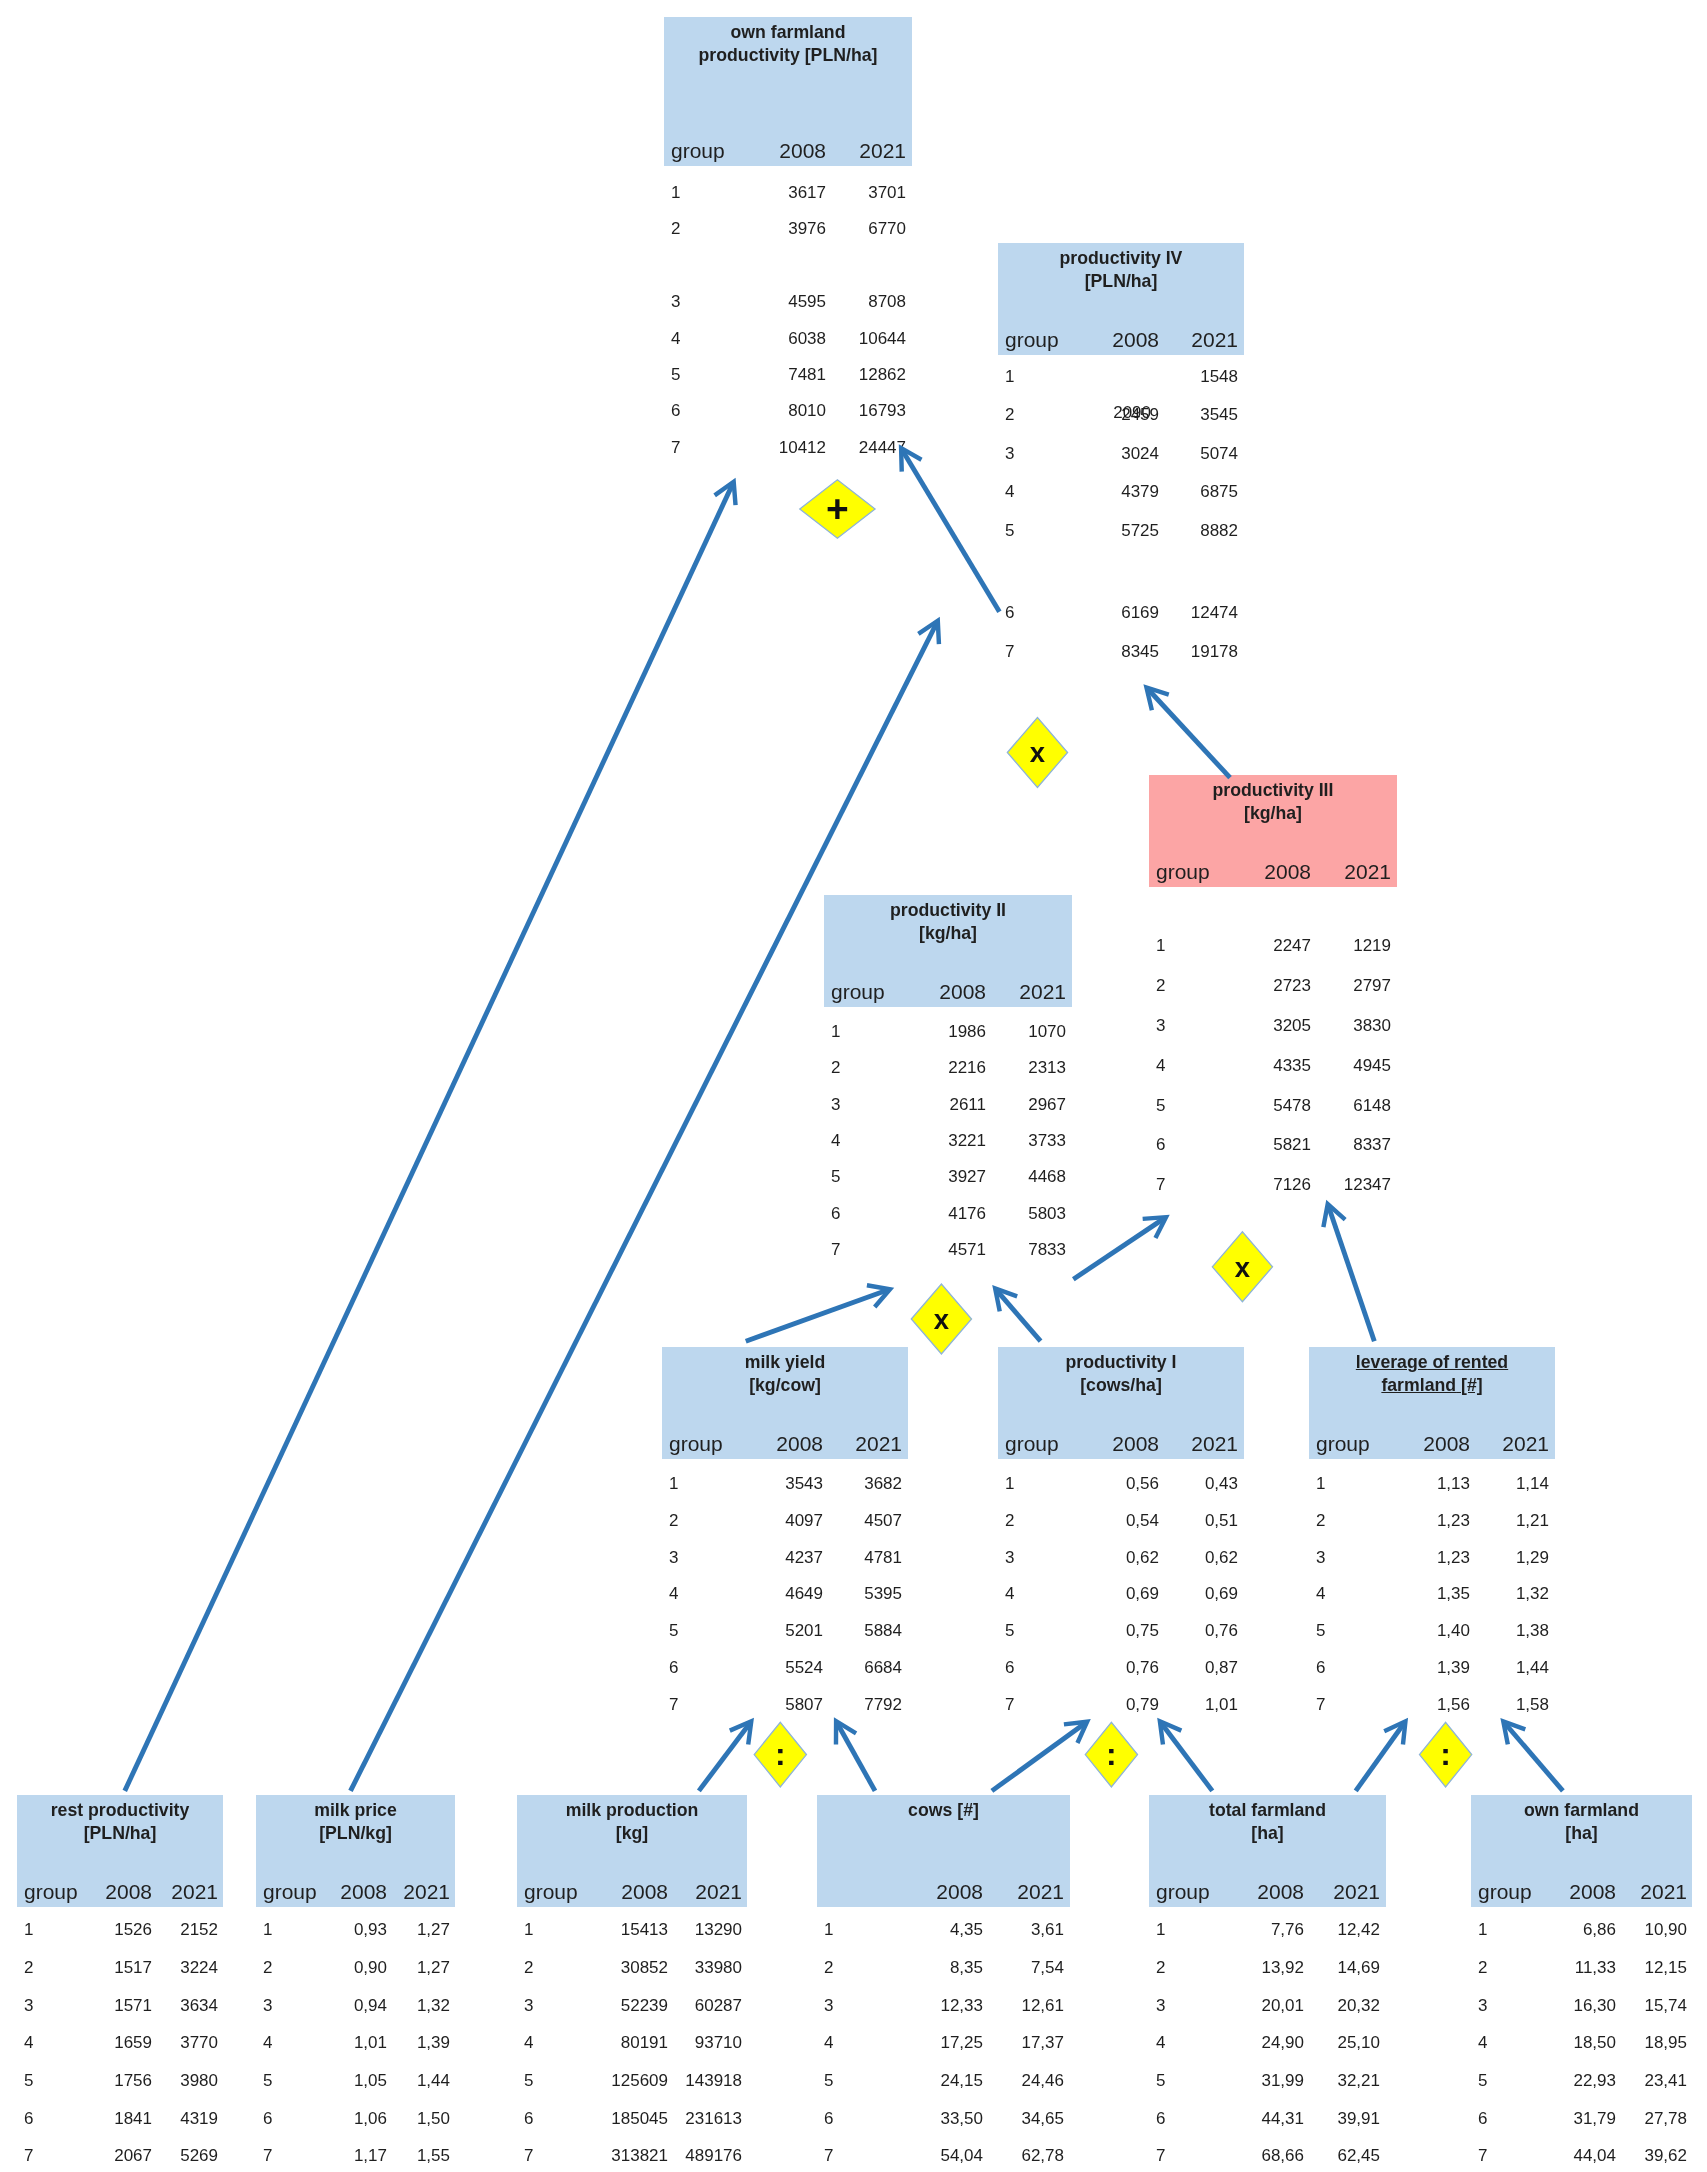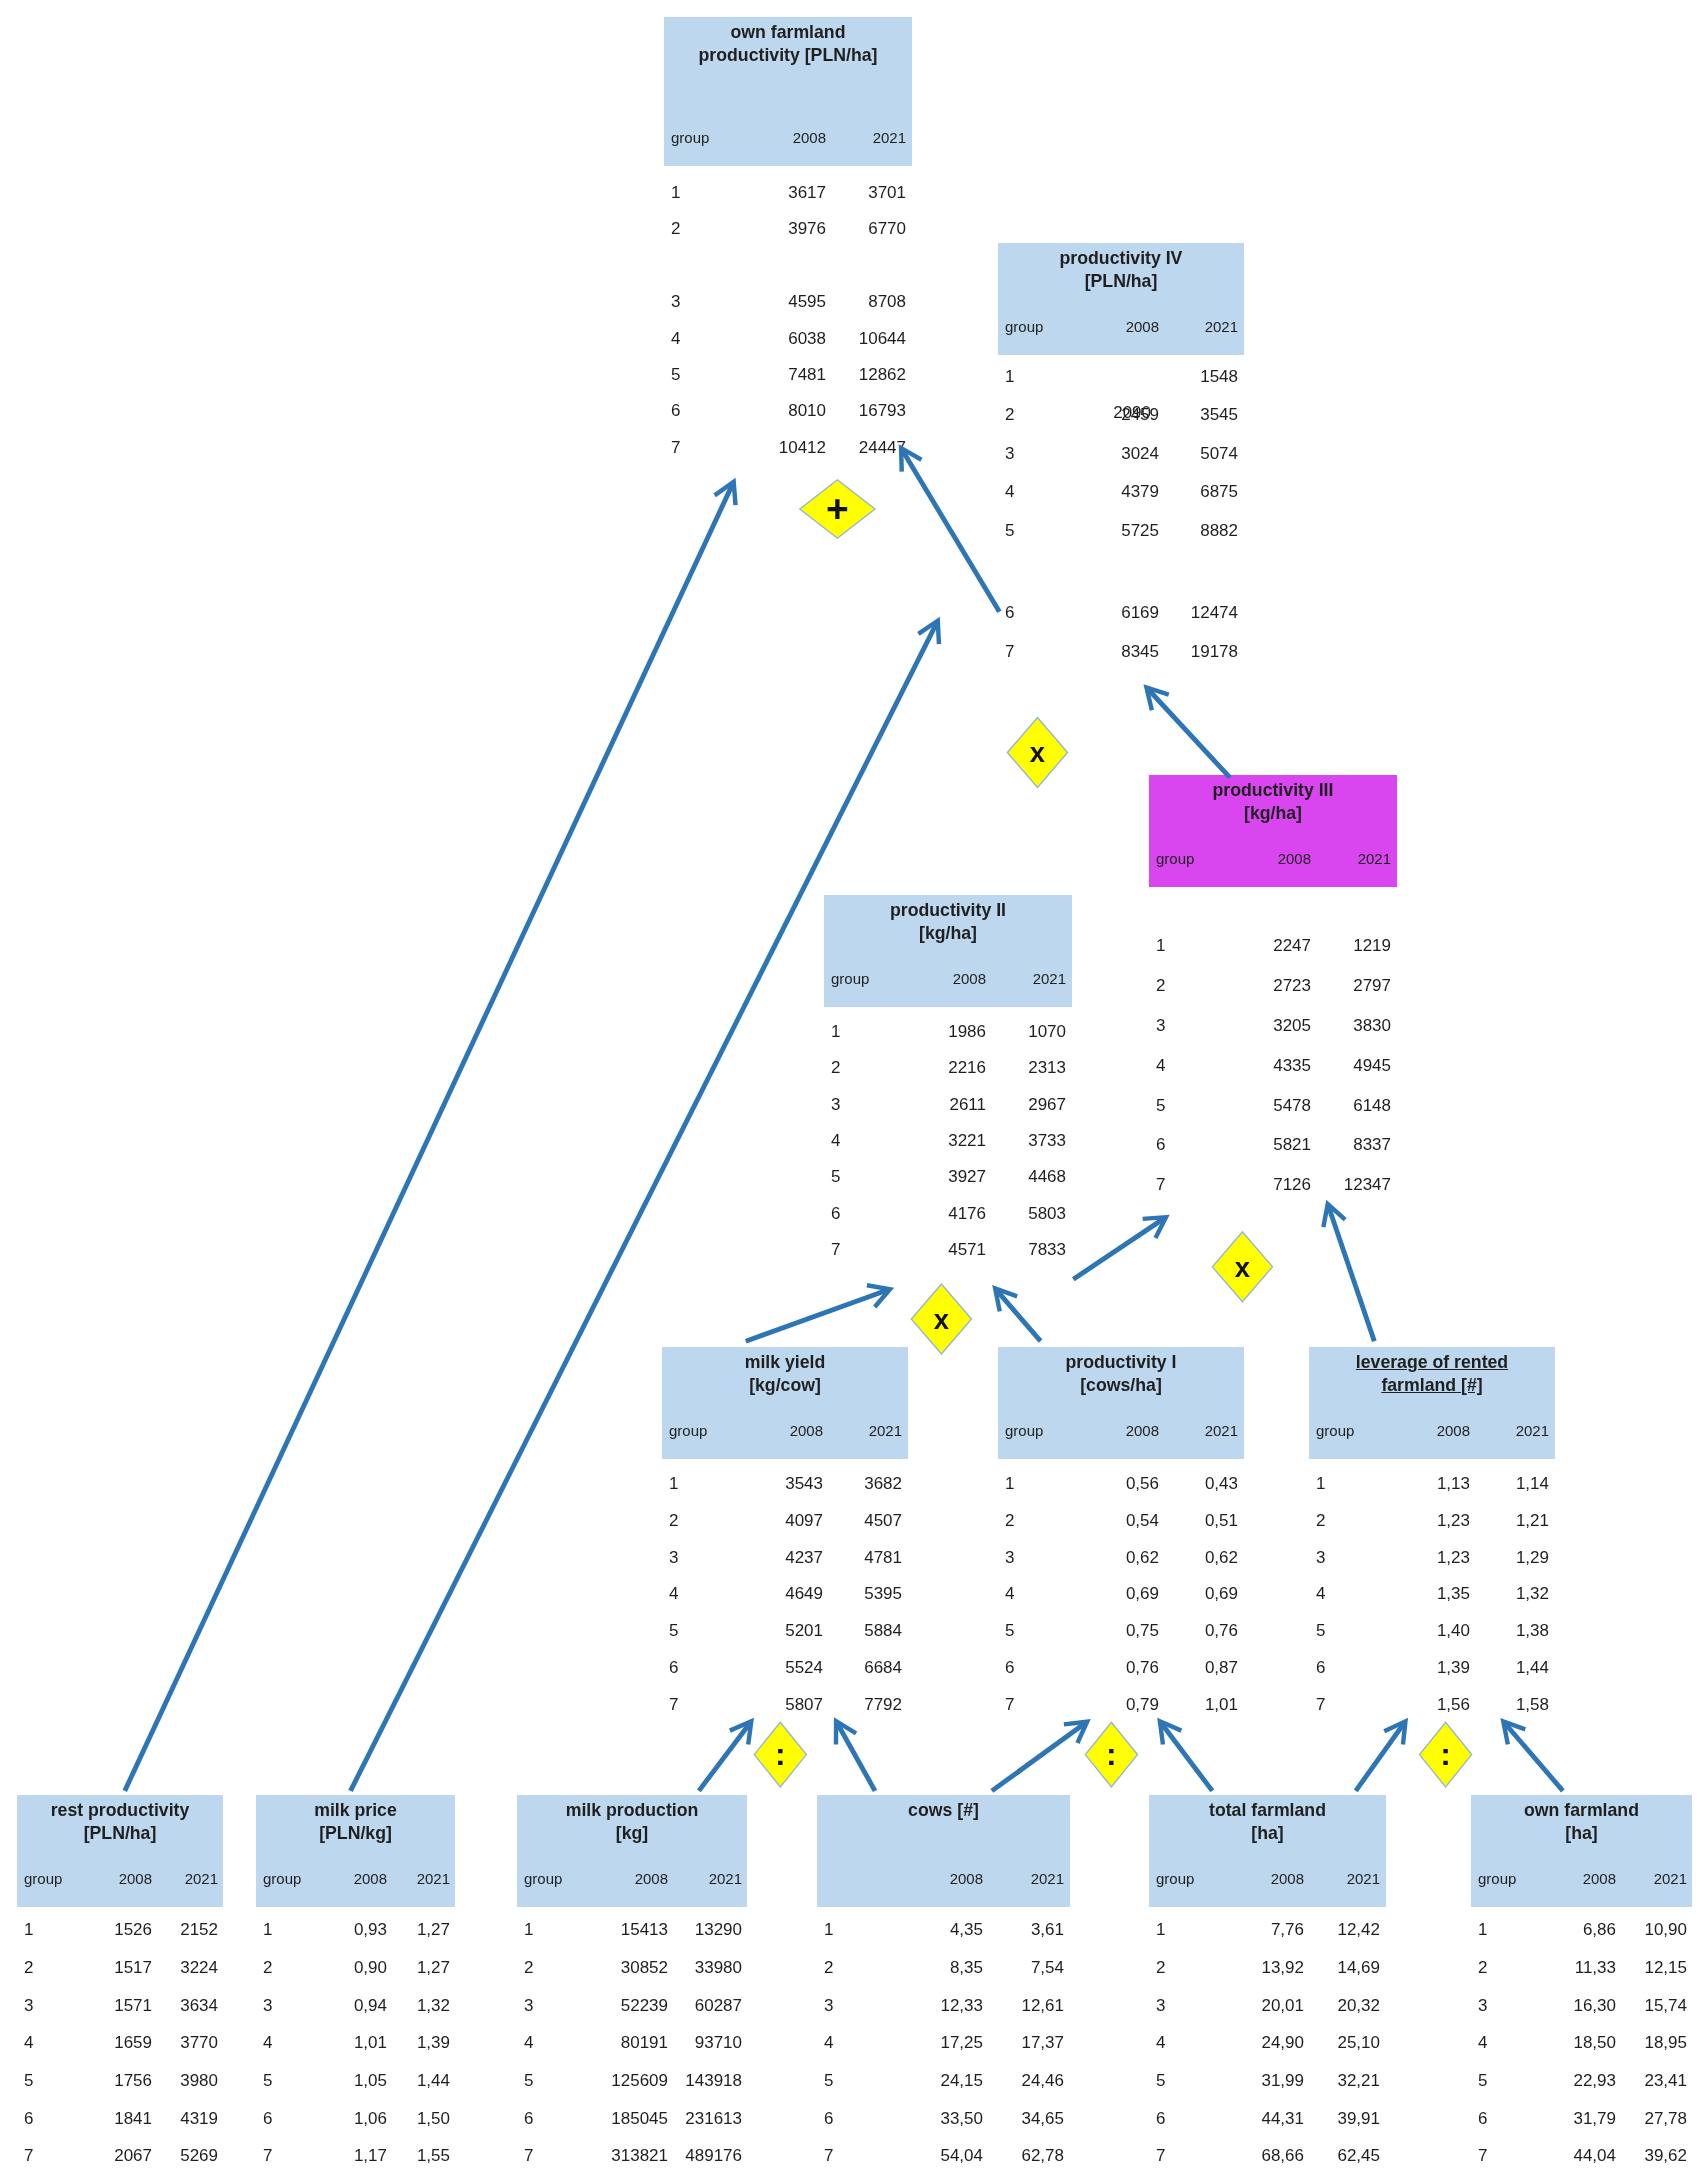--- a/index.html
+++ b/index.html
@@ -2,22 +2,22 @@
 <html style="font-size:7px"><head>
 <meta charset="utf-8">
 <style>
   html,body{margin:0;padding:0;background:#fff;}
   #canvas{position:relative;width:1708px;height:2172px;background:#ffffff;
           font-family:"Liberation Sans",sans-serif;color:#1f1f1f;overflow:hidden;}
   .tbl{position:absolute;}
   .hdr{position:absolute;left:0;top:0;width:100%;}
   .title-wrap{font-weight:bold;font-size:17.7px;line-height:23px;text-align:center;
               margin:4.4px auto 0 auto;}
-  .cols{position:absolute;bottom:17px;left:0;width:100%;height:22px;
-        font-size:15px;line-height:22px;}
+  .cols{position:absolute;bottom:4px;left:0;width:100%;height:22px;
+        font-size:21px;line-height:22px;}
   .row{position:absolute;left:0;width:100%;height:21px;font-size:17px;line-height:21px;}
   .cg{position:absolute;left:7px;text-align:left;}
   .cv{position:absolute;text-align:right;}
   svg{position:absolute;left:0;top:0;pointer-events:none;}
   .op-sym{font-family:"Liberation Sans",sans-serif;font-weight:bold;}
 </style>
 </head>
 <body>
 
 <div id="canvas" style="color: rgb(31, 31, 31);">
@@ -105,21 +105,21 @@
         <span class="cv" style="left: 62px; width: 99px;">6169</span>
         <span class="cv" style="left: 165px; width: 75px;">12474</span>
       </div>
       <div class="row" style="top: 398px;">
         <span class="cg">7</span>
         <span class="cv" style="left: 62px; width: 99px;">8345</span>
         <span class="cv" style="left: 165px; width: 75px;">19178</span>
       </div>
     </div>
     <div class="tbl" style="left: 1149px; top: 775px; width: 248px; height: 425px;">
-      <div class="hdr" style="height: 112px; background: #d946ef;">
+      <div class="hdr" style="height: 112px; background: #fca5a5;">
         <div class="title-wrap" style="max-width: 155px;"><span>productivity III</span> <span>[kg/ha]</span></div>
         <div class="cols">
           <span class="cg">group</span>
           <span class="cv" style="left: 62px; width: 100px;">2008</span>
           <span class="cv" style="left: 166px; width: 76px;">2021</span>
         </div>
       </div>
       <div class="row" style="top: 160px;">
         <span class="cg">1</span>
         <span class="cv" style="left: 62px; width: 100px;">2247</span>

